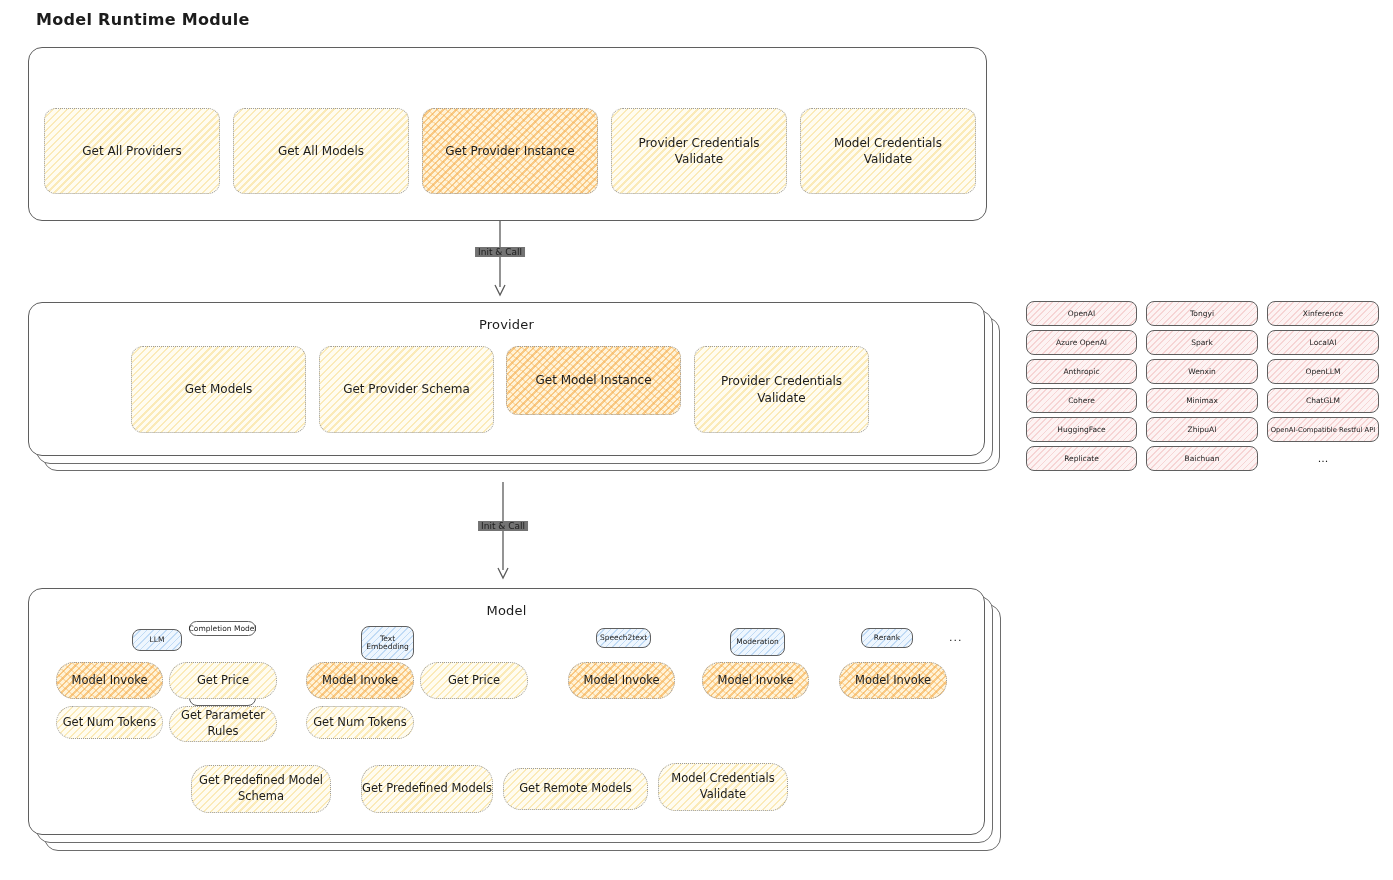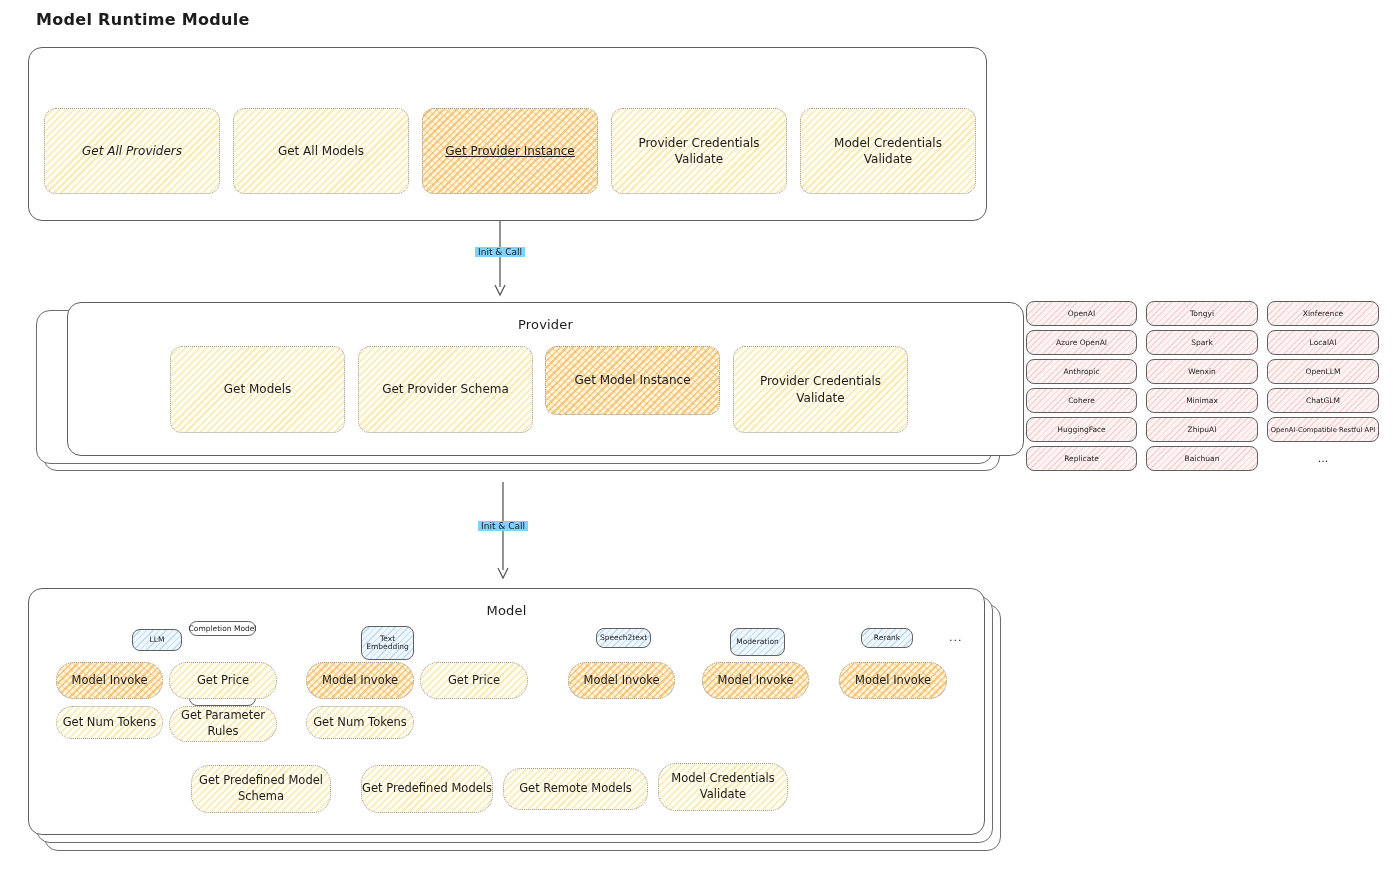--- a/index.html
+++ b/index.html
@@ -23,47 +23,47 @@
   .tag{position:absolute;display:flex;align-items:center;justify-content:center;border:1.2px solid #5f5f5f;
      border-radius:8px;font-size:7.5px;background:#fff;box-sizing:border-box;white-space:nowrap;}
   .pgrid{position:absolute;left:1026px;top:301px;display:grid;grid-template-columns:111px 112px 112px;
      grid-auto-rows:25px;column-gap:9px;row-gap:4px;z-index:2;}
   .pnode{display:flex;align-items:center;justify-content:center;text-align:center;border:1.3px solid #5f5f5f;
      border-radius:8px;font-size:7.5px;background-color:#fdf3f3;box-sizing:border-box;white-space:nowrap;
      background-image:repeating-linear-gradient(135deg, rgba(233,150,150,.33) 0 1.2px, rgba(0,0,0,0) 1.2px 4.4px);}
   .pnode.tight{font-size:6.8px;}
   .pcell-dots{display:flex;align-items:center;justify-content:center;font-size:11px;}
   .arrow{position:absolute;z-index:3;}
-  .arrow-label{position:absolute;background:#7dd3fc;font-size:9px;padding:0 3px;z-index:4;transform:translateX(-50%);}
+  .arrow-label{position:absolute;background:#737373;font-size:9px;padding:0 3px;z-index:4;transform:translateX(-50%);}
   .dots{position:absolute;font-size:11px;letter-spacing:1px;}
 </style>
 </head>
 <body>
 
 <div class="canvas">
 
   <div class="page-title">Model Runtime Module</div>
 
   <div class="section" style="left:28px;top:47px;width:957px;height:172px;">
-    <div class="btn hatch-y" style="left:15px;top:60px;width:176px;height:86px;font-style:italic;">Get All Providers</div>
+    <div class="btn hatch-y" style="left:15px;top:60px;width:176px;height:86px;">Get All Providers</div>
     <div class="btn hatch-y" style="left:204px;top:60px;width:176px;height:86px;">Get All Models</div>
-    <div class="btn hatch-o" style="left:393px;top:60px;width:176px;height:86px;text-decoration:underline;">Get Provider Instance</div>
+    <div class="btn hatch-o" style="left:393px;top:60px;width:176px;height:86px;">Get Provider Instance</div>
     <div class="btn hatch-y" style="left:582px;top:60px;width:176px;height:86px;">Provider Credentials Validate</div>
     <div class="btn hatch-y" style="left:771px;top:60px;width:176px;height:86px;">Model Credentials Validate</div>
   </div>
 
   <svg class="arrow" style="left:493px;top:221px;" width="14" height="76">
     <line x1="7" y1="0" x2="7" y2="66" stroke="#5a5a5a" stroke-width="1.3"></line>
     <path d="M2,64 L7,74 L12,64" fill="none" stroke="#5a5a5a" stroke-width="1.3"></path>
   </svg>
   <div class="arrow-label" style="left:500px;top:247px;">Init &amp; Call</div>
 
   <div class="stack" style="left:43px;top:317px;width:955px;height:152px;"></div>
   <div class="stack" style="left:36px;top:310px;width:955px;height:152px;"></div>
-  <div class="section" style="left:28px;top:302px;width:955px;height:152px;margin-left:39px;">
+  <div class="section" style="left:28px;top:302px;width:955px;height:152px;">
     <div class="sec-title" style="top:14px;">Provider</div>
     <div class="btn hatch-y" style="left:102px;top:43px;width:175px;height:87px;">Get Models</div>
     <div class="btn hatch-y" style="left:290px;top:43px;width:175px;height:87px;">Get Provider Schema</div>
     <div class="btn hatch-o" style="left:477px;top:43px;width:175px;height:69px;">Get Model Instance</div>
     <div class="btn hatch-y" style="left:665px;top:43px;width:175px;height:87px;">Provider Credentials Validate</div>
   </div>
 
   <div class="pgrid">
     <div class="pnode">OpenAI</div>
     <div class="pnode">Tongyi</div>

